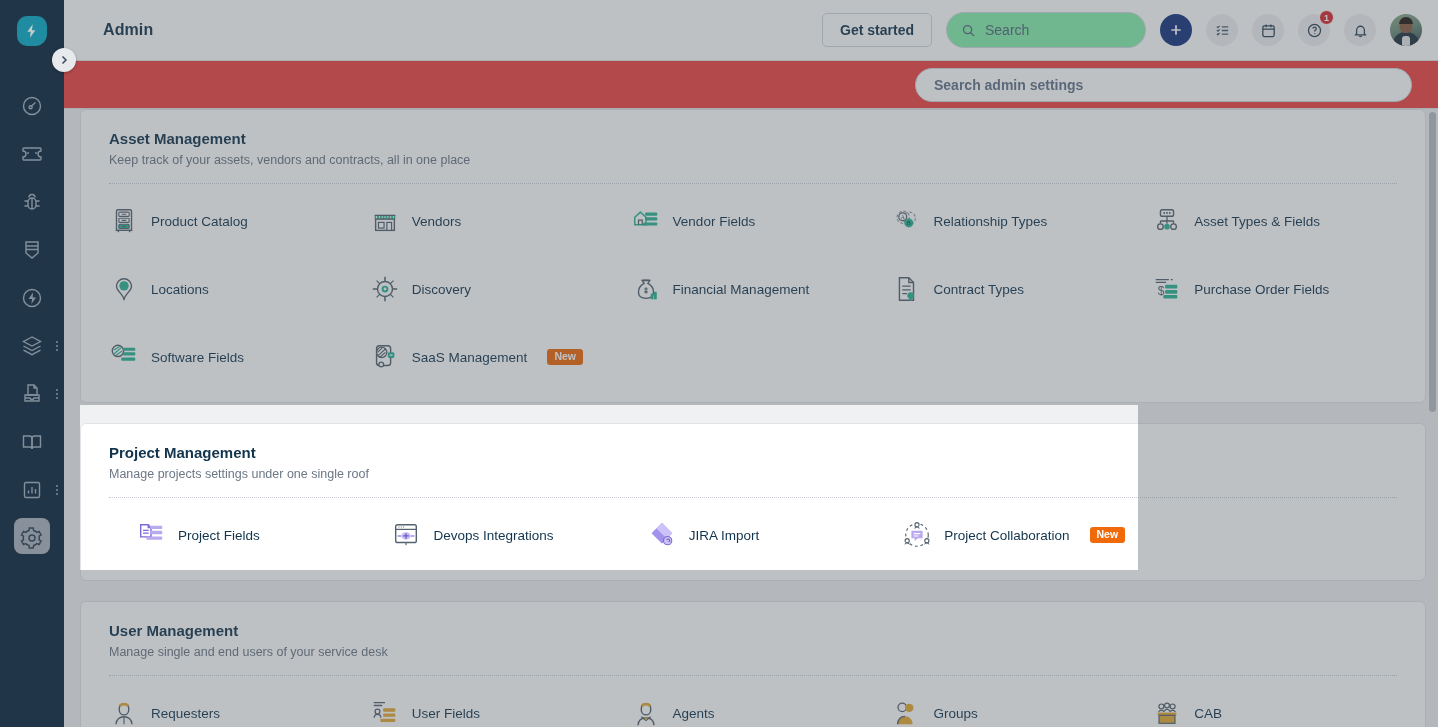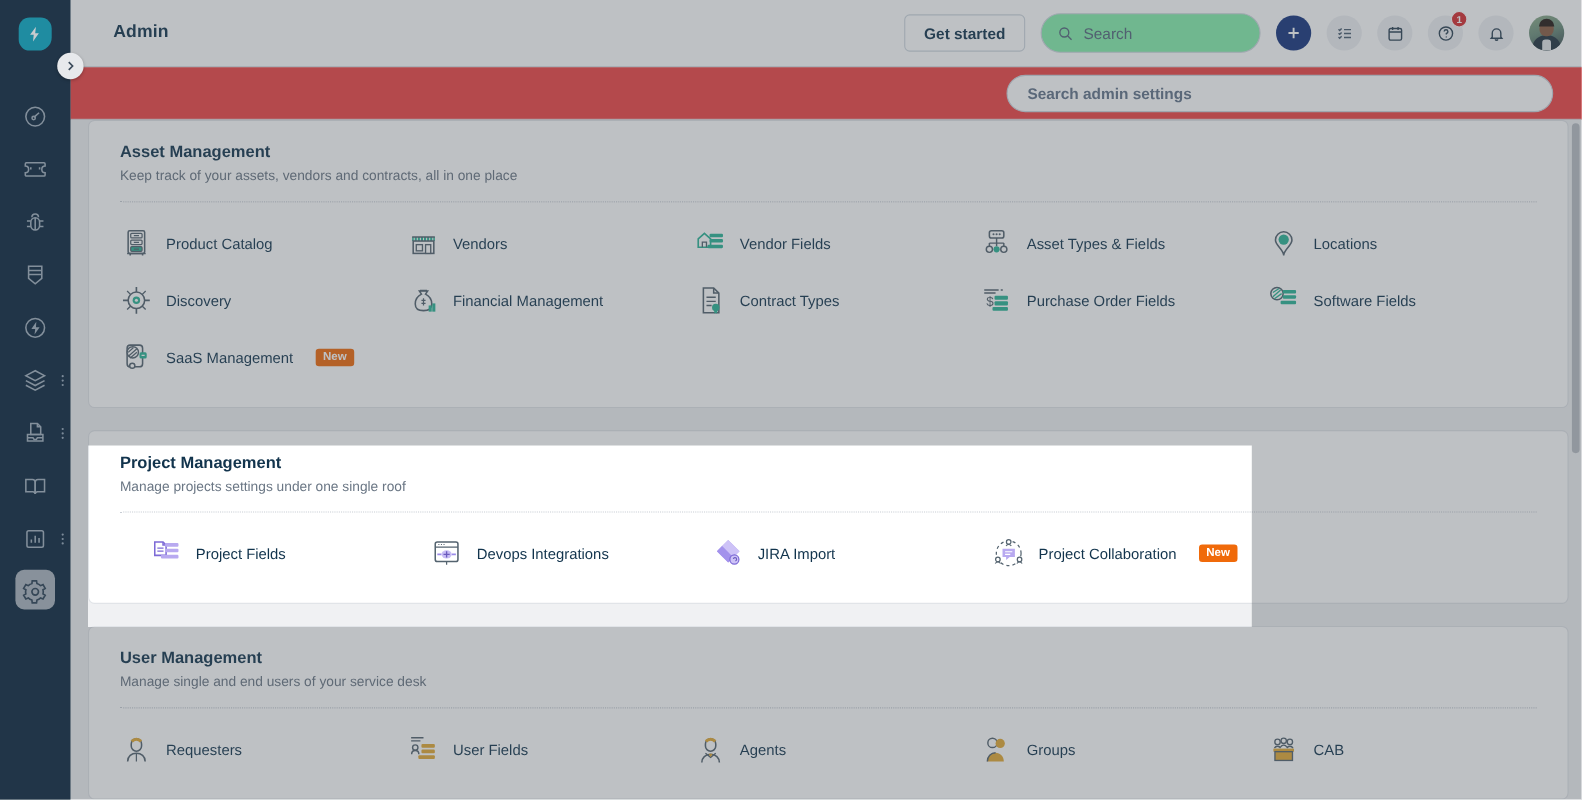--- a/index.html
+++ b/index.html
@@ -134,21 +134,21 @@
   }
   .card-head { padding: 0 28px; }
   .card-title { font-size: 15px; font-weight: 700; color: #12344d; }
   .card-sub { font-size: 12.5px; color: #6b7785; margin-top: 6px; }
   .card-rule {
     margin: 16px 28px 0 28px; height: 0;
     border-top: 1px dotted #c8cdd4;
   }
   .grid {
     display: grid; grid-template-columns: repeat(5, 1fr);
-    row-gap: 6px; padding: 14px 20px 0 20px;
+    row-gap: 22px; padding: 14px 20px 0 20px;
   }
   .grid.cols4 { grid-template-columns: repeat(5, 1fr); margin-left: 27px; }
   .tile {
     display: flex; align-items: center; gap: 12px; height: 46px;
     padding: 0 8px; cursor: pointer; border-radius: 4px;
   }
   .tile .glyph { width: 30px; height: 30px; flex: 0 0 30px; display: block; }
   .tile .lbl { font-size: 13.5px; color: #12344d; white-space: nowrap; }
   .pill-new {
     margin-left: 8px; background: #f06a0a; color: #fff; font-size: 10.5px;
@@ -400,20 +400,31 @@
           <svg class="glyph" viewBox="0 0 32 32" fill="none">
             <path d="M4 12 10 6.5 16 12v8H4z" stroke="#2bb596" stroke-width="1.6" fill="#fff"></path>
             <path d="M8 20v-5h4v5" stroke="#54636f" stroke-width="1.3"></path>
             <rect x="15" y="7" width="13" height="3.4" rx="1" fill="#2bb596"></rect>
             <rect x="15" y="12" width="13" height="3.4" rx="1" fill="#2bb596"></rect>
             <rect x="13" y="17.5" width="15" height="3.4" rx="1" fill="#2bb596"></rect>
           </svg>
           <span class="lbl">Vendor Fields</span>
         </div>
 
+        <div class="tile">
+          <svg class="glyph" viewBox="0 0 32 32" fill="none">
+            <circle cx="13" cy="12" r="6.5" stroke="#9aa5b0" stroke-width="1.4" stroke-dasharray="3 2"></circle>
+            <circle cx="19.5" cy="13" r="6.5" stroke="#9aa5b0" stroke-width="1.4" stroke-dasharray="3 2"></circle>
+            <circle cx="12.5" cy="11.5" r="4.2" fill="#fff" stroke="#54636f" stroke-width="1.3"></circle>
+            <circle cx="19" cy="18" r="4.8" fill="#2bb596"></circle>
+            <text x="12.5" y="14" font-family="Liberation Serif, serif" font-size="6" fill="#54636f" text-anchor="middle">A</text>
+            <text x="19" y="20.5" font-family="Liberation Serif, serif" font-size="6.5" fill="#13433a" text-anchor="middle">B</text>
+          </svg>
+          <span class="lbl">Relationship Types</span>
+        </div>
 
         <div class="tile">
           <svg class="glyph" viewBox="0 0 32 32" fill="none">
             <rect x="9" y="4" width="14" height="7" rx="2" stroke="#54636f" stroke-width="1.5" fill="#fff"></rect>
             <circle cx="13" cy="7.5" r="1" fill="#54636f"></circle>
               <circle cx="16" cy="7.5" r="1" fill="#54636f"></circle>
               <circle cx="19" cy="7.5" r="1" fill="#54636f"></circle>
             <path d="M16 11v5M9 16h14M9 16v3M16 16v3M23 16v3" stroke="#54636f" stroke-width="1.4"></path>
             <circle cx="9" cy="22" r="3" stroke="#54636f" stroke-width="1.4" fill="#fff"></circle>
             <circle cx="16" cy="22" r="3" fill="#2bb596"></circle>

